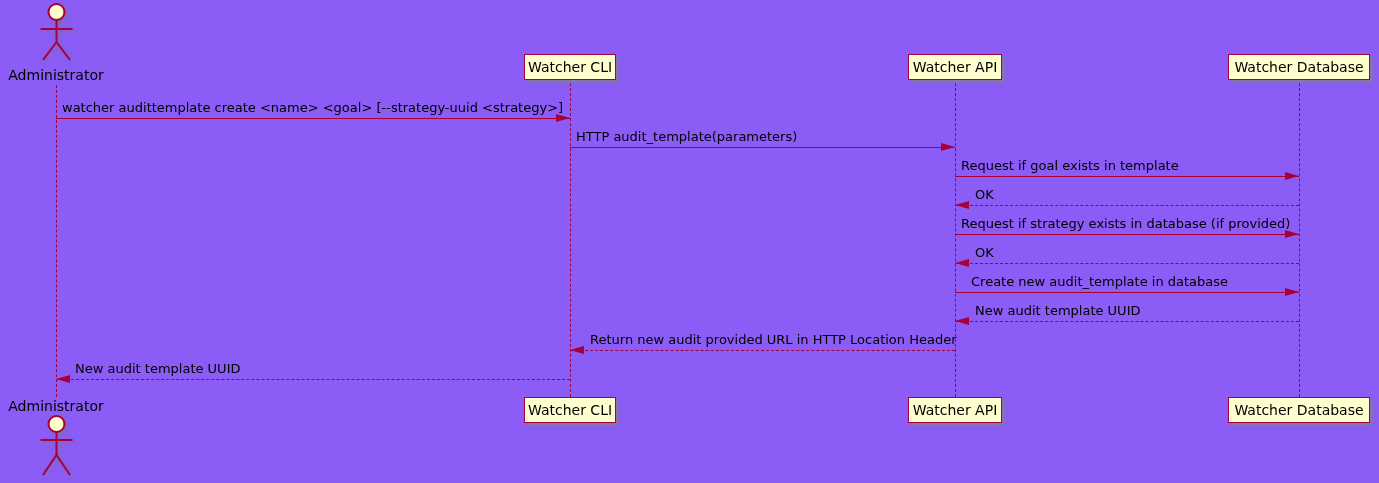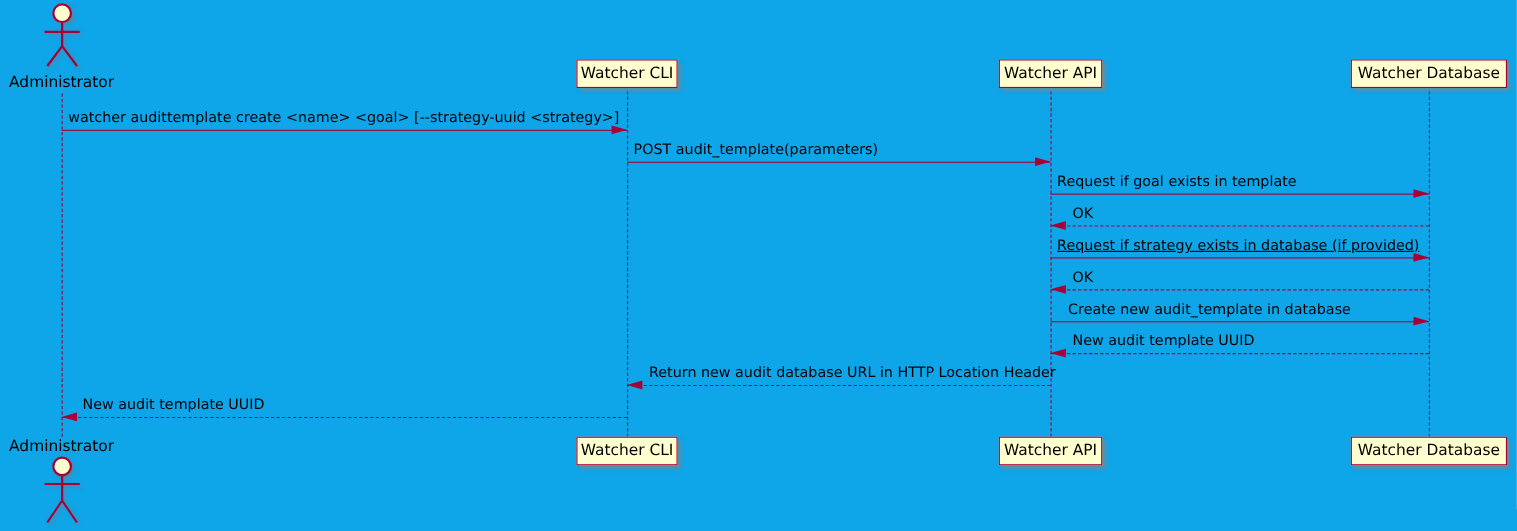--- a/index.html
+++ b/index.html
@@ -4,21 +4,21 @@
 <style>
   :root{
     --stroke:#A80036;
     --fill:#FEFECE;
     --text:#000000;
   }
   html,body{margin:0;padding:0;background:#ffffff;}
   #diagram{
     position:relative;
     width:1379px;height:483px;
-    background:#0ea5e9;
+    background:#8b5cf6;
     font-family:"DejaVu Sans","Liberation Sans",sans-serif;
     color:var(--text);
     overflow:hidden;
   }
   .lifeline{
     position:absolute;
     width:0;
     border-left:1px dashed var(--stroke);
   }
   .pbox{
@@ -100,39 +100,39 @@
   <div class="pbox" style="left:908px;top:54px;width:94px;">Watcher API</div>
   <div class="pbox" style="left:1228px;top:54px;width:142px;">Watcher Database</div>
 
   <div class="msg" style="left:56px;top:118px;width:514px;">
     <div class="msg-label" style="left:6px;">watcher audittemplate create &lt;name&gt; &lt;goal&gt; [--strategy-uuid &lt;strategy&gt;]</div>
     <div class="msg-line solid"></div>
     <span class="arrowhead right"></span>
   </div>
 
   <div class="msg" style="left:570px;top:147px;width:385px;">
-    <div class="msg-label" style="left:6px;">POST audit_template(parameters)</div>
+    <div class="msg-label" style="left:6px;">HTTP audit_template(parameters)</div>
     <div class="msg-line solid"></div>
     <span class="arrowhead right"></span>
   </div>
 
   <div class="msg" style="left:955px;top:176px;width:344px;">
     <div class="msg-label" style="left:6px;">Request if goal exists in template</div>
     <div class="msg-line solid"></div>
     <span class="arrowhead right"></span>
   </div>
 
   <div class="msg" style="left:955px;top:205px;width:344px;">
     <div class="msg-label" style="left:20px;">OK</div>
     <div class="msg-line dashed"></div>
     <span class="arrowhead left"></span>
   </div>
 
   <div class="msg" style="left:955px;top:234px;width:344px;">
-    <div class="msg-label" style="left:6px;text-decoration:underline;">Request if strategy exists in database (if provided)</div>
+    <div class="msg-label" style="left:6px;">Request if strategy exists in database (if provided)</div>
     <div class="msg-line solid"></div>
     <span class="arrowhead right"></span>
   </div>
 
   <div class="msg" style="left:955px;top:263px;width:344px;">
     <div class="msg-label" style="left:20px;">OK</div>
     <div class="msg-line dashed"></div>
     <span class="arrowhead left"></span>
   </div>
 
@@ -142,21 +142,21 @@
     <span class="arrowhead right"></span>
   </div>
 
   <div class="msg" style="left:955px;top:321px;width:344px;">
     <div class="msg-label" style="left:20px;">New audit template UUID</div>
     <div class="msg-line dashed"></div>
     <span class="arrowhead left"></span>
   </div>
 
   <div class="msg" style="left:570px;top:350px;width:385px;">
-    <div class="msg-label" style="left:20px;">Return new audit database URL in HTTP Location Header</div>
+    <div class="msg-label" style="left:20px;">Return new audit provided URL in HTTP Location Header</div>
     <div class="msg-line dashed"></div>
     <span class="arrowhead left"></span>
   </div>
 
   <div class="msg" style="left:56px;top:379px;width:514px;">
     <div class="msg-label" style="left:19px;">New audit template UUID</div>
     <div class="msg-line dashed"></div>
     <span class="arrowhead left"></span>
   </div>
 

